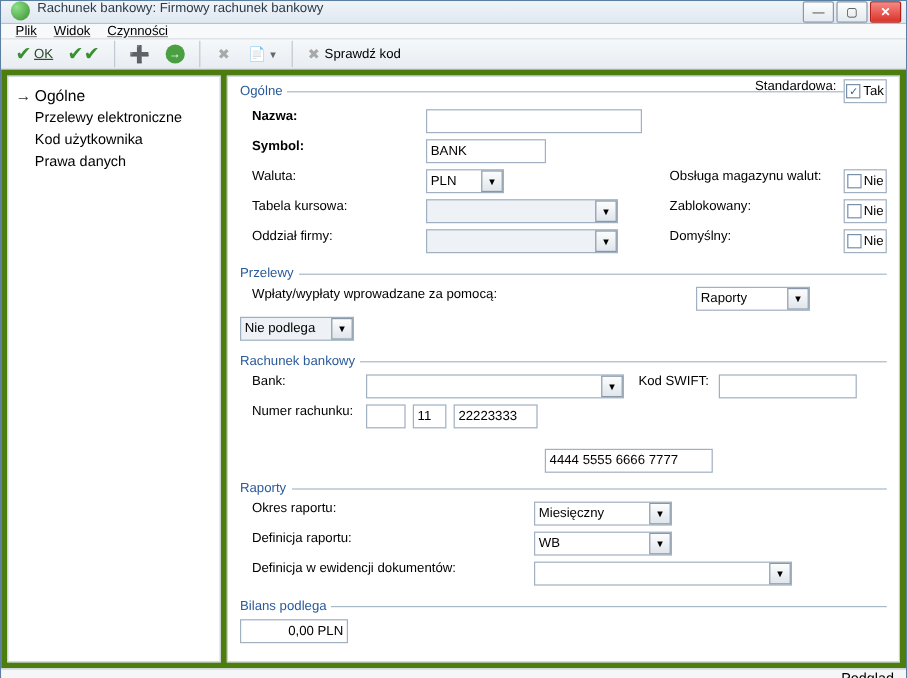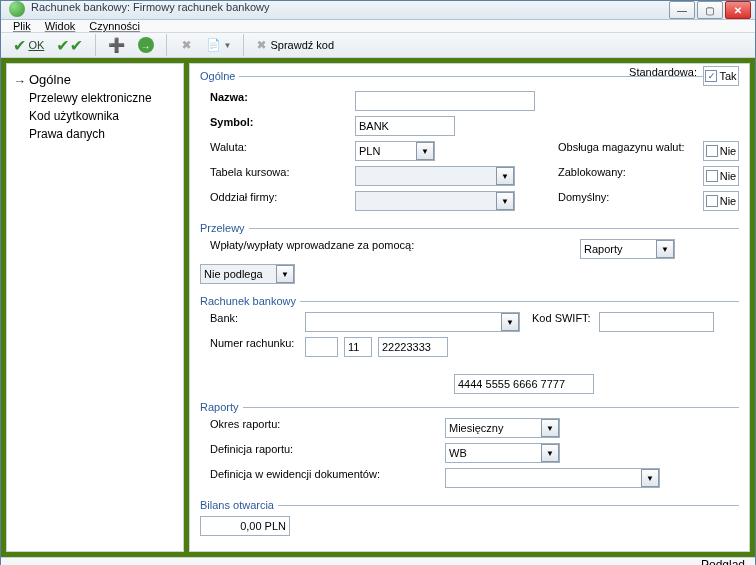--- a/index.html
+++ b/index.html
@@ -121,21 +121,21 @@
         <div class="row">
           <span class="lbl bold">Nazwa:</span>
           <input type="text" style="width: 180px;" class="highlighted" value="Firmowy rachunek bankowy">
         </div>
         <div class="row">
           <span class="lbl bold">Symbol:</span>
           <input type="text" style="width: 100px;" value="BANK">
         </div>
         <div class="row">
           <span class="lbl">Waluta:</span>
-          <span class="sel" style="width:80px">
+          <span class="sel" style="width:65px">
               <span class="seltxt">PLN</span>
               <span class="darrow">▼</span>
             </span>
           <span class="spacer"></span>
           <span style="width:145px">Obsługa magazynu walut:</span>
           <span class="chkbox">
               <span class="chk"></span>
               <span>Nie</span>
             </span>
         </div>
@@ -228,21 +228,21 @@
         <div class="row">
           <span style="padding-left:10px; width:245px">Definicja w ewidencji dokumentów:</span>
           <span class="sel" style="width:215px">
               <span class="seltxt"></span>
               <span class="darrow">▼</span>
             </span>
         </div>
       </fieldset>
 
       <fieldset>
-        <legend>Bilans otwarcia</legend>
+        <legend>Bilans podlega</legend>
         <div class="row">
           <input type="text" style="width: 90px; text-align: right;" value="0,00 PLN">
         </div>
       </fieldset>
     </div>
   </div>
 
   <div class="statusbar">
     <span>Podgląd</span>
   </div>

